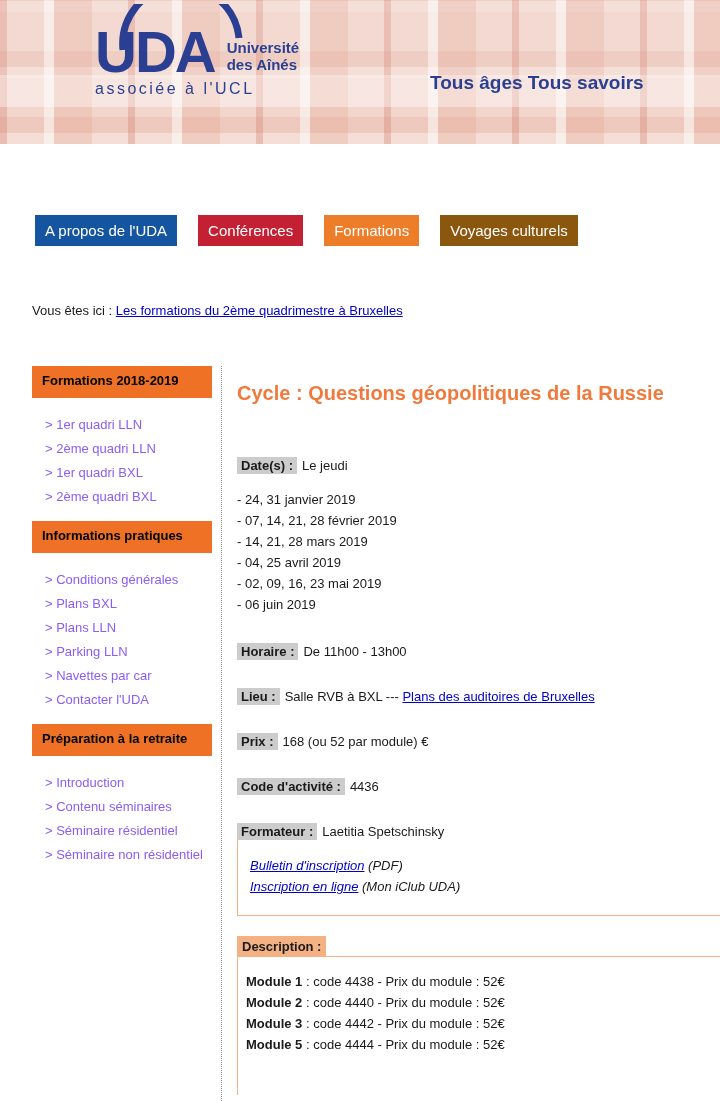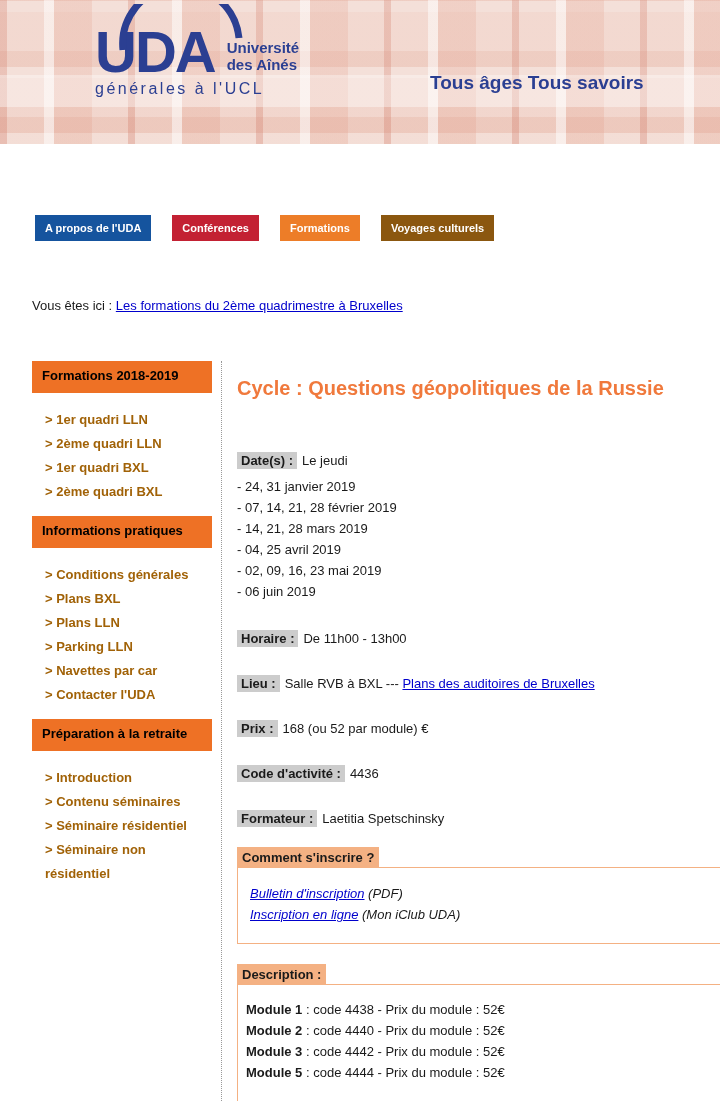--- a/index.html
+++ b/index.html
@@ -23,38 +23,38 @@
   }
   .logo-block{position:absolute;left:95px;top:26px;color:var(--logo-blue,#2b3f92);}
   .uda-row{display:flex;align-items:flex-end;position:relative;}
   .uda-acronym{font-size:58px;font-weight:bold;line-height:.88;letter-spacing:-2px;}
   .arc{position:absolute;left:18px;top:-22px;}
   .uni-name{font-size:15px;font-weight:bold;line-height:17px;margin:0 0 4px 12px;}
   .affiliation{font-size:16px;letter-spacing:2.5px;margin-top:3px;}
   .tagline{position:absolute;left:430px;top:72px;font-size:19px;font-weight:bold;color:var(--logo-blue,#2b3f92);}
   
   .nav{display:flex;gap:21px;margin:71px 0 0 35px;white-space:nowrap;width:max-content;}
-  .nav-btn{color:#fff;font-size:11px;font-weight:bold;padding:7px 10px;cursor:pointer;flex-shrink:0;}
+  .nav-btn{color:#fff;font-size:15px;font-weight:normal;padding:7px 10px;cursor:pointer;flex-shrink:0;}
   
   .breadcrumb{margin:57px 0 0 32px;font-size:13px;}
   a{color:var(--link-blue,#0000cc);text-decoration:underline;cursor:pointer;}
   
   .content{display:flex;align-items:stretch;margin:48px 0 0 32px;}
   .sidebar{width:180px;flex-shrink:0;}
   .side-header{background:var(--accent-orange,#ee7125);color:#000000;font-size:13px;font-weight:bold;padding:7px 0 10px 10px;cursor:pointer;}
   .side-list{list-style:none;margin:15px 0 12px;}
-  .side-list li{font-size:13px;color:#a16207;line-height:24px;padding-left:13px;cursor:pointer;font-weight:bold;}
+  .side-list li{font-size:13px;color:#8b5cf6;line-height:24px;padding-left:13px;cursor:pointer;}
   .main-col{flex:1;border-left:1px dotted #999;margin-left:9px;padding:0 0 120px 15px;min-width:0;}
   .page-title{font-size:20px;font-weight:bold;color:var(--title-orange,#f0793c);margin-top:16px;line-height:22px;}
   
   .field{font-size:13px;margin-top:28px;line-height:17px;}
   .field.first{margin-top:53px;}
   .lbl{background:var(--label-grey,#ccc);font-weight:bold;padding:1px 4px;}
   .val{margin-left:5px;}
-  .date-lines{font-size:13px;line-height:21px;margin-top:7px;}
+  .date-lines{font-size:13px;line-height:21px;margin-top:15px;}
   
   .sec-heading-row{margin-top:20px;border-bottom:1px solid var(--salmon,#f4b183);line-height:0;}
   .sec-heading{display:inline-block;background:var(--salmon,#f4b183);font-size:13px;font-weight:bold;line-height:15px;padding:3px 5px 2px;}
   .sec-box{border-left:1px solid var(--salmon,#f4b183);font-size:13px;line-height:21px;}
   .box-links{border-bottom:1px solid var(--salmon,#f4b183);padding:15px 0 18px 12px;font-style:italic;}
   .box-desc{padding:14px 0 40px 8px;}
   .bold{font-weight:bold;}
 </style>
 </head>
 <body>
@@ -66,21 +66,21 @@
         <svg width="138" height="50" viewBox="0 0 138 50">
           <path d="M10 46 A 58 58 0 0 1 126 34" fill="none" stroke="#2b3f92" stroke-width="7"></path>
         </svg>
       </span>
       <span class="uda-acronym">UDA</span>
       <span class="uni-name">
         <span>Université</span><br>
         <span>des Aînés</span>
       </span>
     </div>
-    <div class="affiliation">générales à l'UCL</div>
+    <div class="affiliation">associée à l'UCL</div>
   </div>
   <div class="tagline">Tous âges Tous savoirs</div>
 </div>
 
 <div class="nav">
   <div class="nav-btn" style="background-color: rgb(21, 84, 158);">A propos de l'UDA</div>
   <div class="nav-btn" style="background-color: rgb(195, 33, 51);">Conférences</div>
   <div class="nav-btn" style="background-color: rgb(237, 125, 40);">Formations</div>
   <div class="nav-btn" style="background-color: rgb(139, 87, 15);">Voyages culturels</div>
 
@@ -146,23 +146,20 @@
     </div>
 
     <div class="field">
       <span class="lbl">Code d'activité :</span><span class="val">4436</span>
     </div>
 
     <div class="field">
       <span class="lbl">Formateur :</span><span class="val">Laetitia Spetschinsky</span>
     </div>
 
-    <div class="sec-heading-row">
-      <span class="sec-heading">Comment s'inscrire ?</span>
-    </div>
     <div class="sec-box box-links">
       <div>
         <a>Bulletin d'inscription</a><span> (PDF)</span>
       </div>
       <div>
         <a>Inscription en ligne</a><span> (Mon iClub UDA)</span>
       </div>
     </div>
 
     <div class="sec-heading-row">

